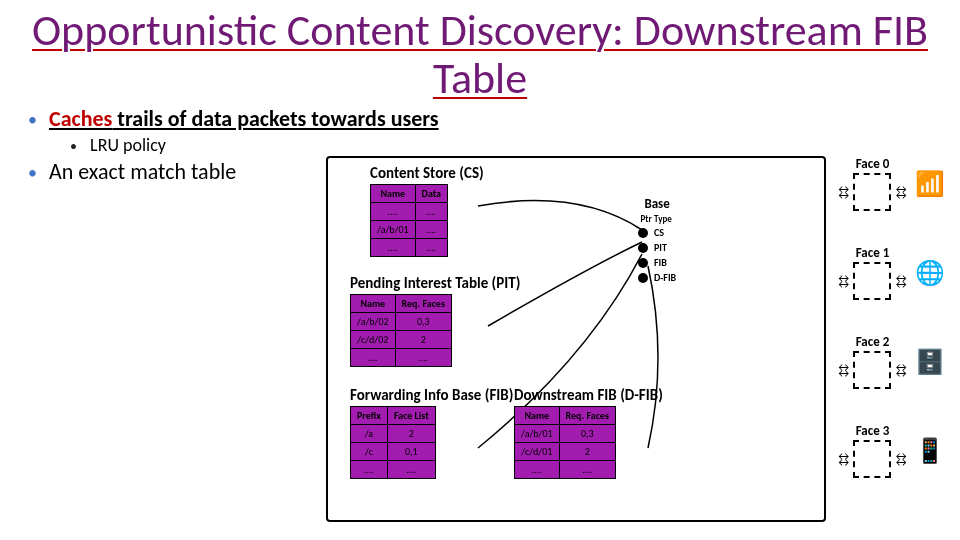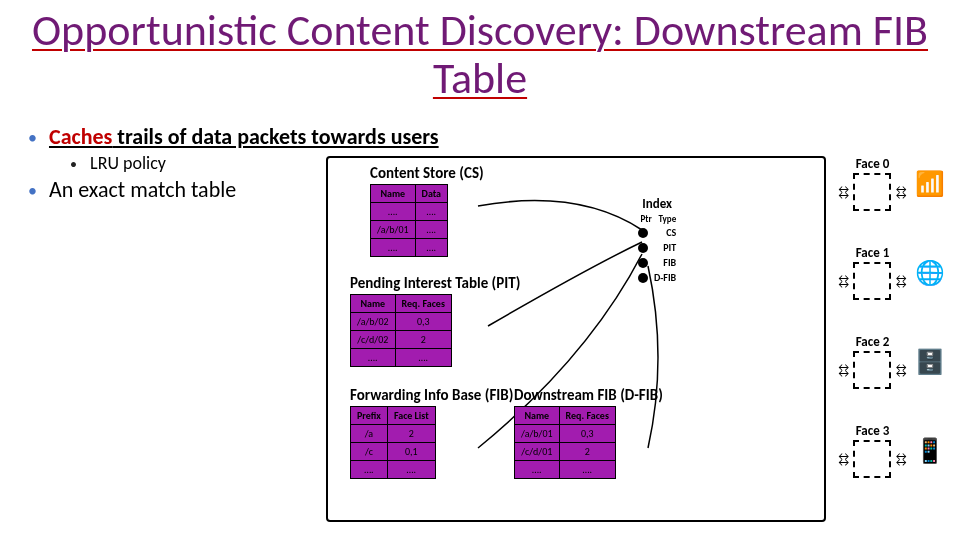--- a/index.html
+++ b/index.html
@@ -17,21 +17,21 @@
     font-weight: 400;
     color: #701a75;
     margin-top: 6px;
     line-height: 1.1;
     text-decoration: underline;
     text-decoration-color: #c00000;
     text-decoration-thickness: 2px;
     text-underline-offset: 4px;
   }
   .bullets {
-    margin-top: 20px;
+    margin-top: 2px;
     margin-left: 28px;
     font-size: 22px;
     color: #000;
   }
   .bullets li {
     list-style: none;
     margin-bottom: 2px;
   }
   .bullet-dot {
     color: #4472c4;
@@ -75,21 +75,21 @@
     text-align: center;
     background: #a21caf;
   }
   .small-table th { font-weight: 700; }
   .cs-block { position: absolute; left: 42px; top: 6px; text-align: center; }
   .pit-block { position: absolute; left: 22px; top: 116px; text-align: center; }
   .fib-block { position: absolute; left: 22px; top: 228px; text-align: center; }
   .dfib-block { position: absolute; left: 186px; top: 228px; text-align: center; }
   .index-block { position: absolute; left: 310px; top: 38px; text-align: center; }
   .index-block .tbl-title { font-size: 13px; }
-  .index-row { display: flex; align-items: center; font-size: 10px; font-weight: 700; margin-bottom: 2px; justify-content: space-between; }
+  .index-row { display: flex; align-items: center; font-size: 10px; font-weight: 700; margin-bottom: 2px; }
   .index-dot { width: 10px; height: 10px; background: #000; border-radius: 50%; margin-right: 6px; }
   .face-box {
     border: 2px dashed #000;
     width: 38px; height: 38px;
     display: inline-block;
     vertical-align: middle;
   }
   .face-row {
     display: flex;
     align-items: center;
@@ -225,21 +225,21 @@
           </tr>
       <tr>
             <td class="dots">….</td>
             <td class="dots">….</td>
           </tr>
     </tbody>
       </table>
   </div>
 
   <div class="index-block">
-    <div class="tbl-title">Index</div>
+    <div class="tbl-title">Base</div>
     <div class="index-row">
         <span style="width:16px;font-size:9px">Ptr</span>
         <span style="font-size:9px">Type</span>
       </div>
     <div class="index-row">
         <span class="index-dot"></span>
         <span>CS</span>
       </div>
     <div class="index-row">
         <span class="index-dot"></span>

